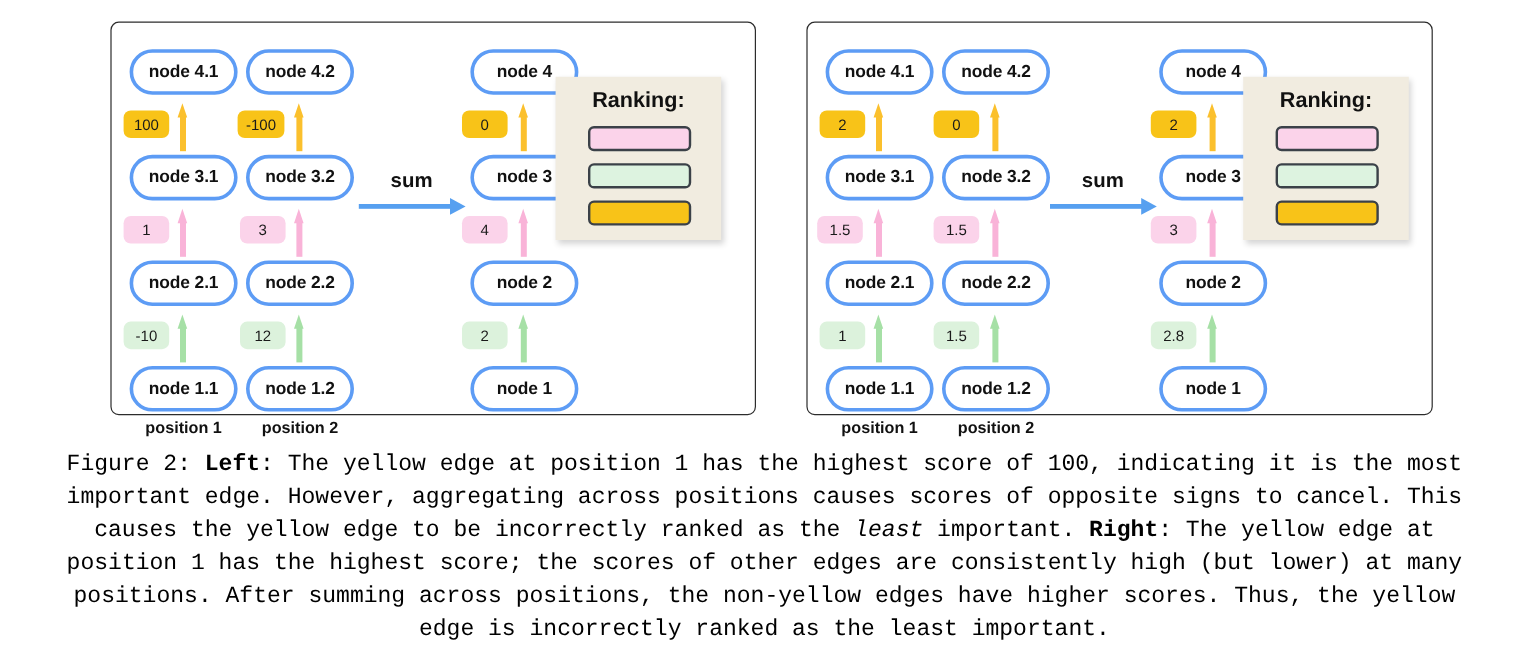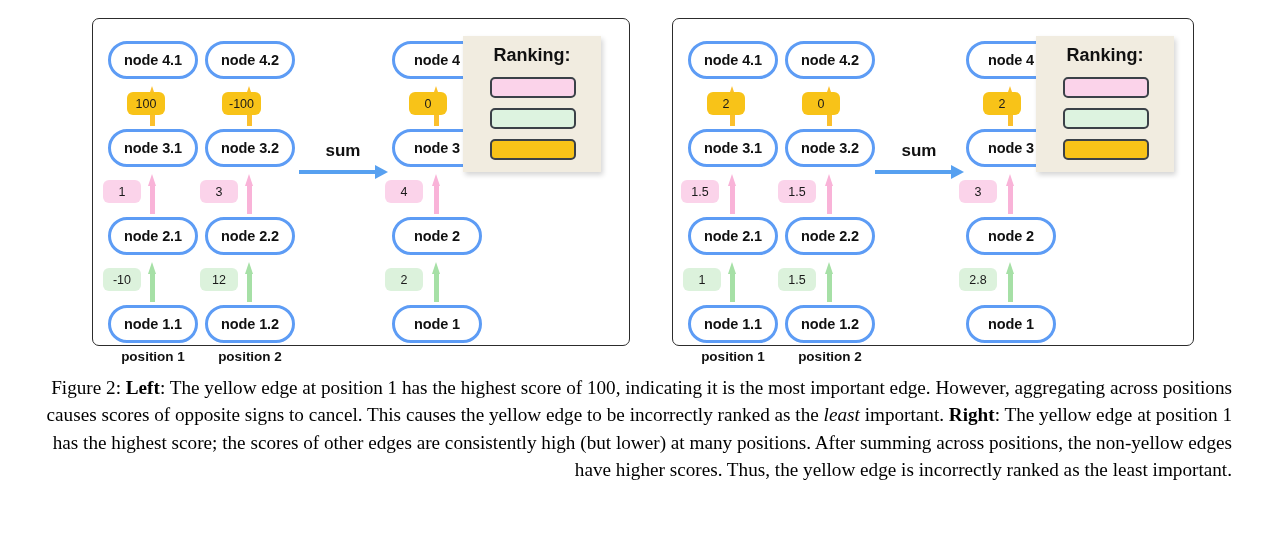--- a/index.html
+++ b/index.html
@@ -98,21 +98,21 @@
     padding: 0 7px;
     box-sizing: border-box;
     border-radius: 6px;
     display: flex;
     align-items: center;
     justify-content: center;
     font-size: 12.5px;
     color: #1a1a1a;
     white-space: nowrap;
   }
-  .badge.yellow { background: #f8c318; margin-left: 24px; }
+  .badge.yellow { background: #f8c318; }
   .badge.pink   { background: #fbd3ea; }
   .badge.green  { background: #dcf2dc; }
 
   .poslabel {
     position: absolute;
     width: 104px;
     left: 0;
     text-align: center;
     font-size: 13.5px;
     font-weight: bold;
@@ -148,20 +148,21 @@
     border-left: 13px solid #57a0f0;
   }
 
   
   .ranking {
     position: absolute;
     width: 138px;
     height: 136px;
     background: #f1ece0;
     box-shadow: 2px 3px 5px rgba(0,0,0,0.17);
+    margin-top: 28px;
   }
   .ranking .rtitle {
     position: absolute;
     left: 0; top: 9px;
     width: 138px;
     text-align: center;
     font-size: 18px;
     font-weight: bold;
     color: #111111;
   }
@@ -174,25 +175,25 @@
     border: 2.6px solid #3b4148;
     border-radius: 5px;
   }
 
   
   #caption {
     position: absolute;
     left: 42px;
     top: 374px;
     width: 1190px;
-    font-family: Liberation Serif, serif;
+    font-family: Liberation Mono, monospace;
     font-size: 19.2px;
     line-height: 27.4px;
     color: #000000;
-    text-align: right;
+    text-align: center;
   }
   #caption b { font-weight: bold; }
   #caption i { font-style: italic; }
 </style>
 </head>
 <body>
 
 <div id="figure-area">
 
   <div class="panel" id="panel-left">

